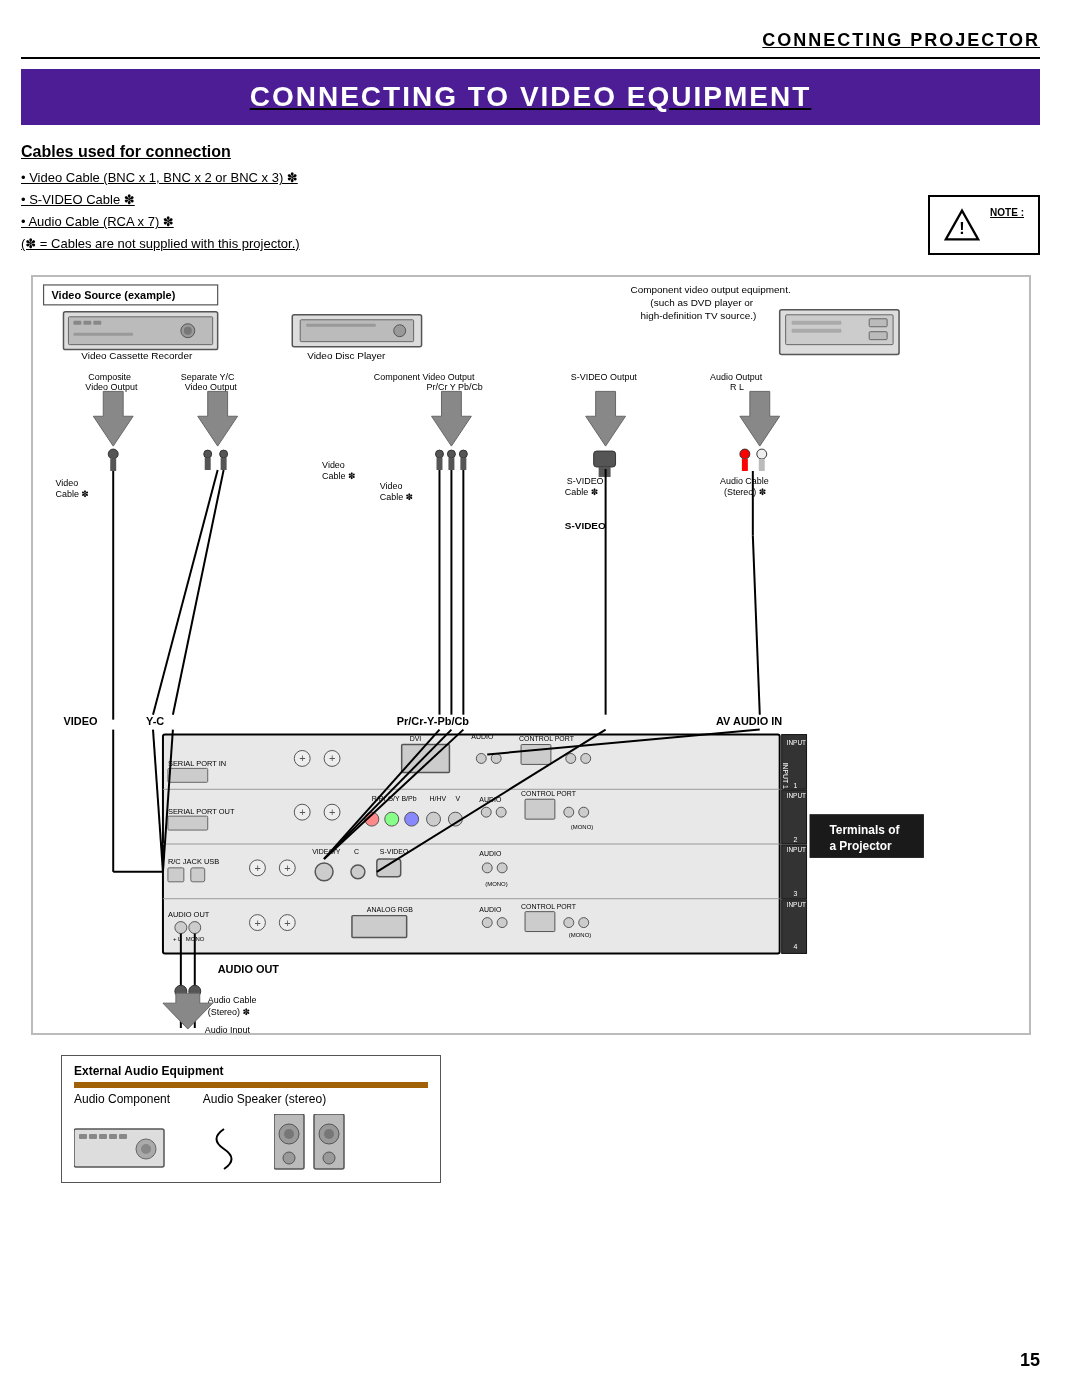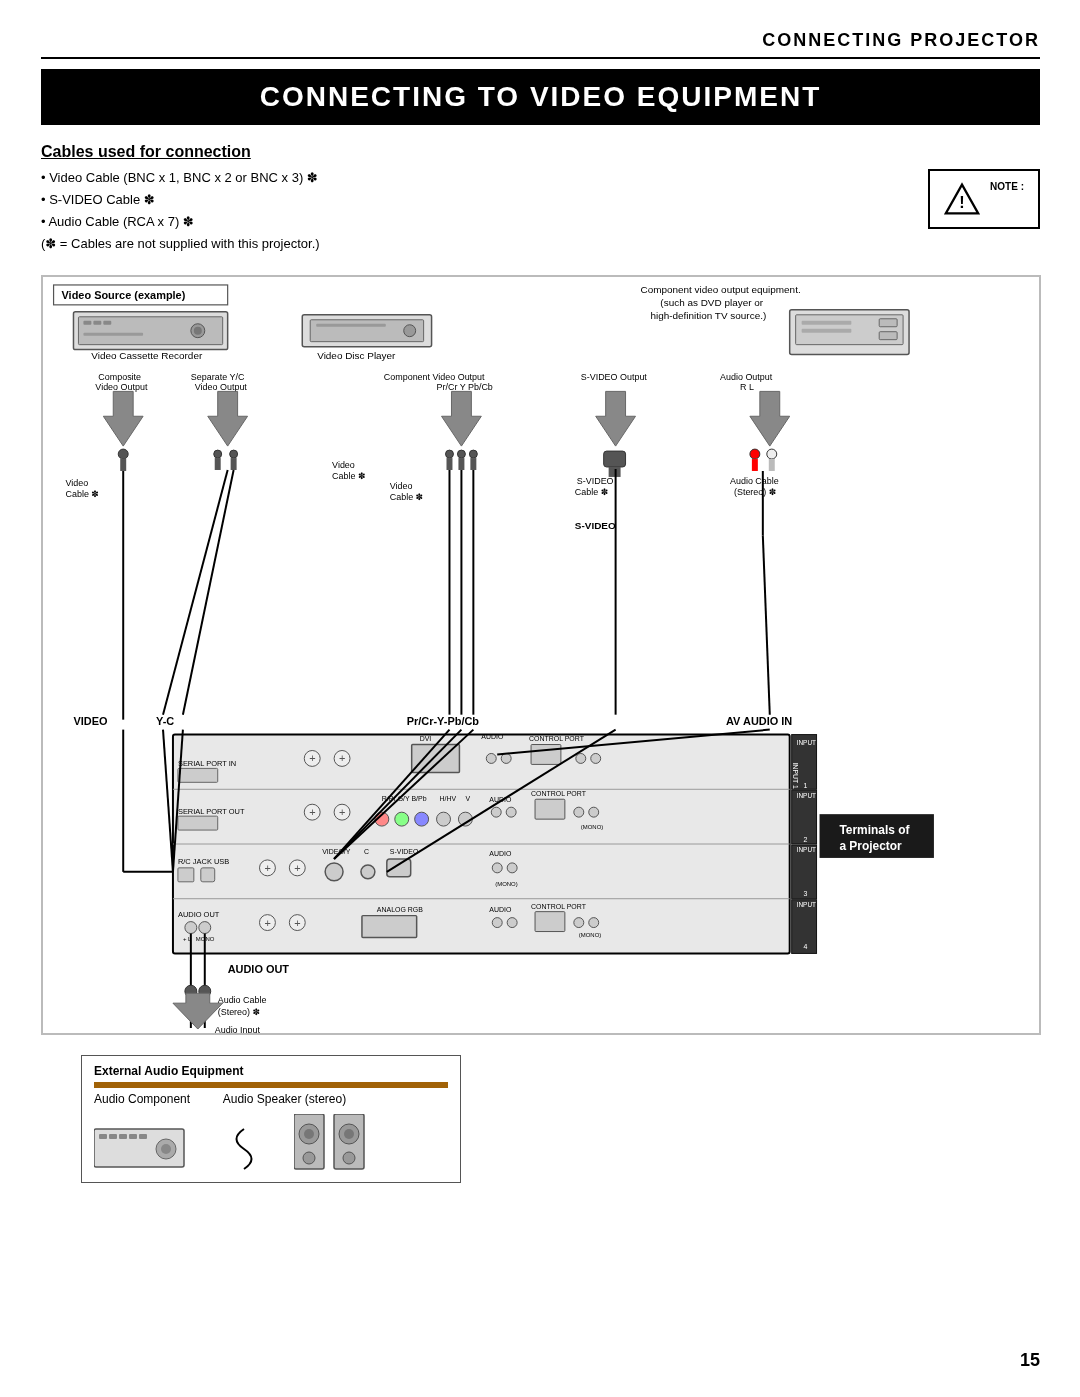--- a/index.html
+++ b/index.html
@@ -8,53 +8,54 @@
       font-family: Arial, Helvetica, sans-serif;
       width: 1080px;
       min-height: 1397px;
       position: relative;
       color: #000;
     }
 
     .page {
       width: 1080px;
       min-height: 1397px;
-      padding: 30px 40px 40px 41px;
+      padding: 30px 40px 40px 21px;
       position: relative;
+      text-decoration: underline;
     }
 
     
     .connecting-projector-header {
       text-align: right;
       font-size: 18px;
       font-weight: bold;
       letter-spacing: 2px;
       border-bottom: 2px solid #000;
       padding-bottom: 6px;
       margin-bottom: 10px;
     }
 
     
     .main-title {
-      background: #000000;
+      background: #4c1d95;
       color: #fff;
       text-align: center;
       font-size: 28px;
       font-weight: bold;
       padding: 12px 0;
       letter-spacing: 2px;
       margin-bottom: 18px;
     }
 
     
     .top-section {
       display: flex;
       gap: 30px;
       margin-bottom: 20px;
-      align-items: center;
+      align-items: flex-end;
     }
 
     .cables-section {
       flex: 1;
     }
 
     .cables-title {
       font-size: 16px;
       font-weight: bold;
       margin-bottom: 6px;

